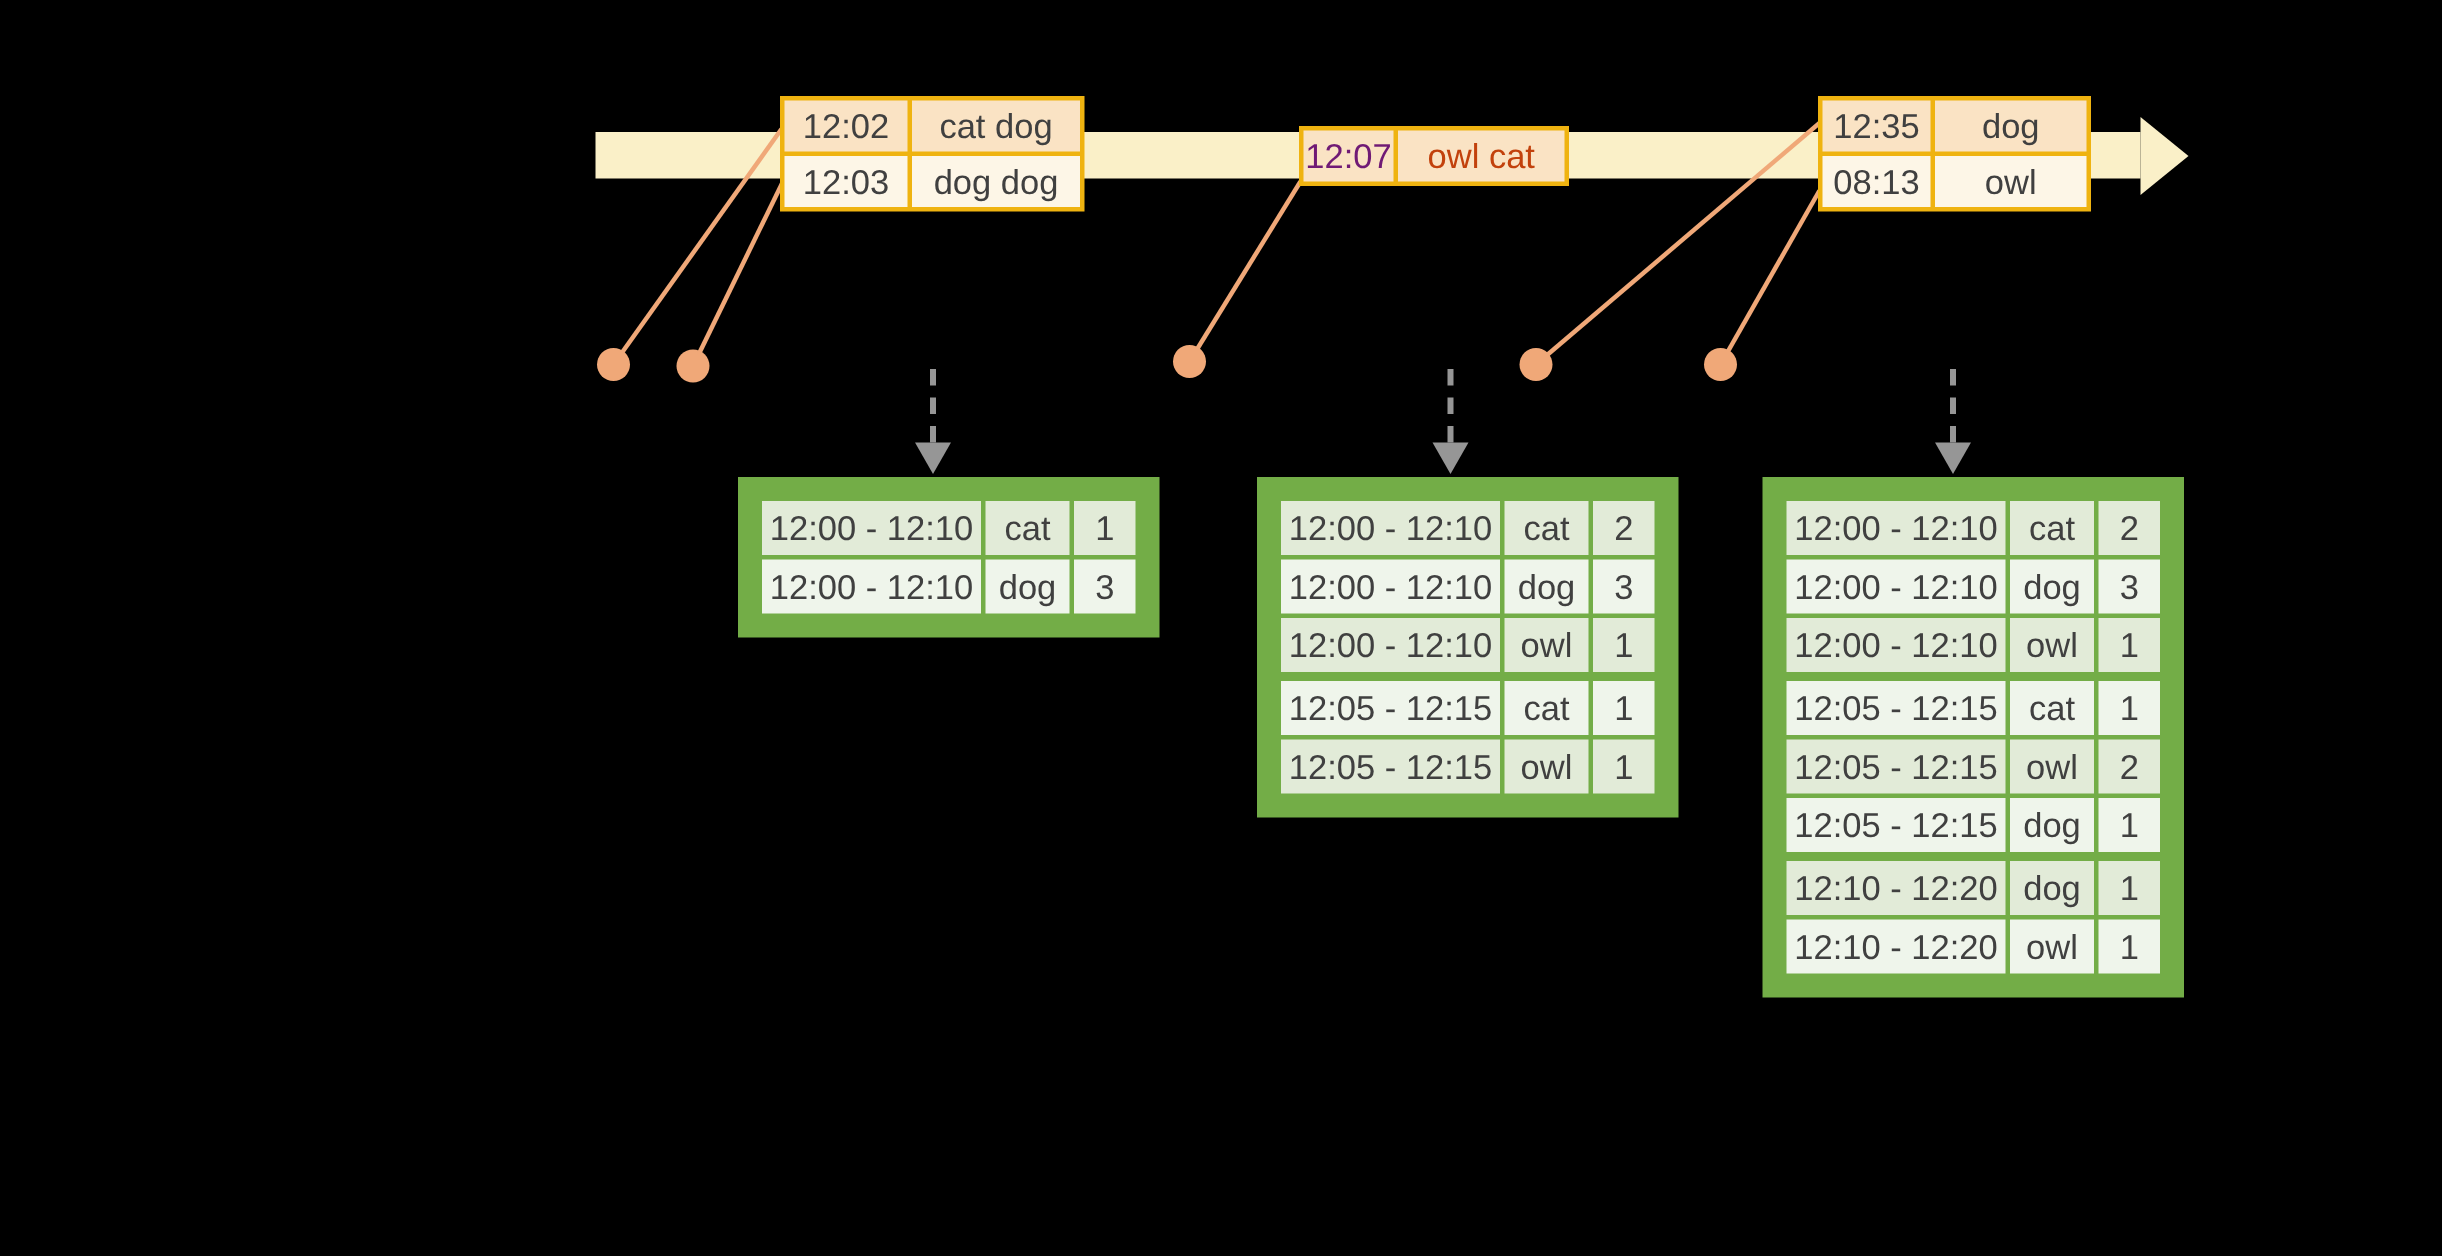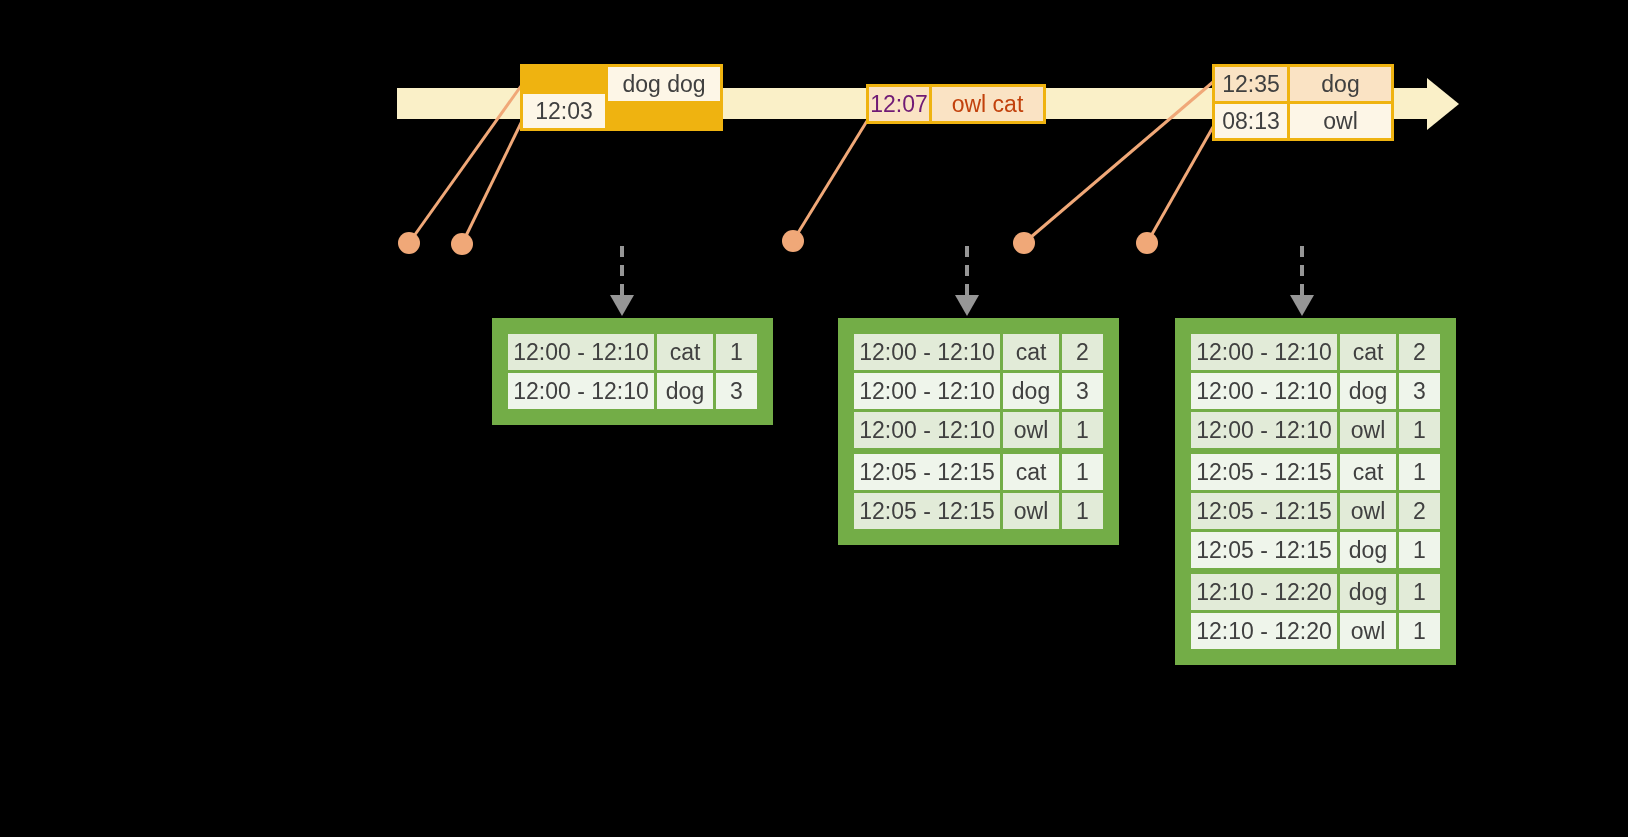--- a/index.html
+++ b/index.html
@@ -39,21 +39,25 @@
       <line x1="622" y1="246" x2="622" y2="297" stroke="#969696" stroke-width="4" stroke-dasharray="11 8"></line>
       <polygon points="610,295 634,295 622,316" fill="#969696"></polygon>
       <line x1="967" y1="246" x2="967" y2="297" stroke="#969696" stroke-width="4" stroke-dasharray="11 8"></line>
       <polygon points="955,295 979,295 967,316" fill="#969696"></polygon>
       <line x1="1302" y1="246" x2="1302" y2="297" stroke="#969696" stroke-width="4" stroke-dasharray="11 8"></line>
       <polygon points="1290,295 1314,295 1302,316" fill="#969696"></polygon>
     </svg>
   <div id="event-layer">
       <div class="etable" style="left: 520px; top: 64px; background: rgb(239, 179, 16);">
         <div class="erow">
-          <div class="ecell" style="width: 82px; height: 34px; background: rgb(253, 246, 231); color: rgb(64, 64, 64); margin-top: 27px;">12:03</div>
+          <div class="ecell" style="width: 82px; height: 34px; background: rgb(250, 227, 196); color: rgb(64, 64, 64);">12:02</div>
+          <div class="ecell" style="width: 112px; height: 34px; background: rgb(250, 227, 196); color: rgb(64, 64, 64);">cat dog</div>
+        </div>
+        <div class="erow">
+          <div class="ecell" style="width: 82px; height: 34px; background: rgb(253, 246, 231); color: rgb(64, 64, 64);">12:03</div>
           <div class="ecell" style="width: 112px; height: 34px; background: rgb(253, 246, 231); color: rgb(64, 64, 64);">dog dog</div>
         </div>
       </div>
       <div class="etable" style="left: 866px; top: 84px; background: rgb(239, 179, 16);">
         <div class="erow">
           <div class="ecell" style="width: 60px; height: 34px; background: rgb(250, 227, 196); color: #701a75;">12:07</div>
           <div class="ecell" style="width: 111px; height: 34px; background: rgb(250, 227, 196); color: #c2410c;">owl cat</div>
         </div>
       </div>
       <div class="etable" style="left: 1212px; top: 64px; background: rgb(239, 179, 16);">

